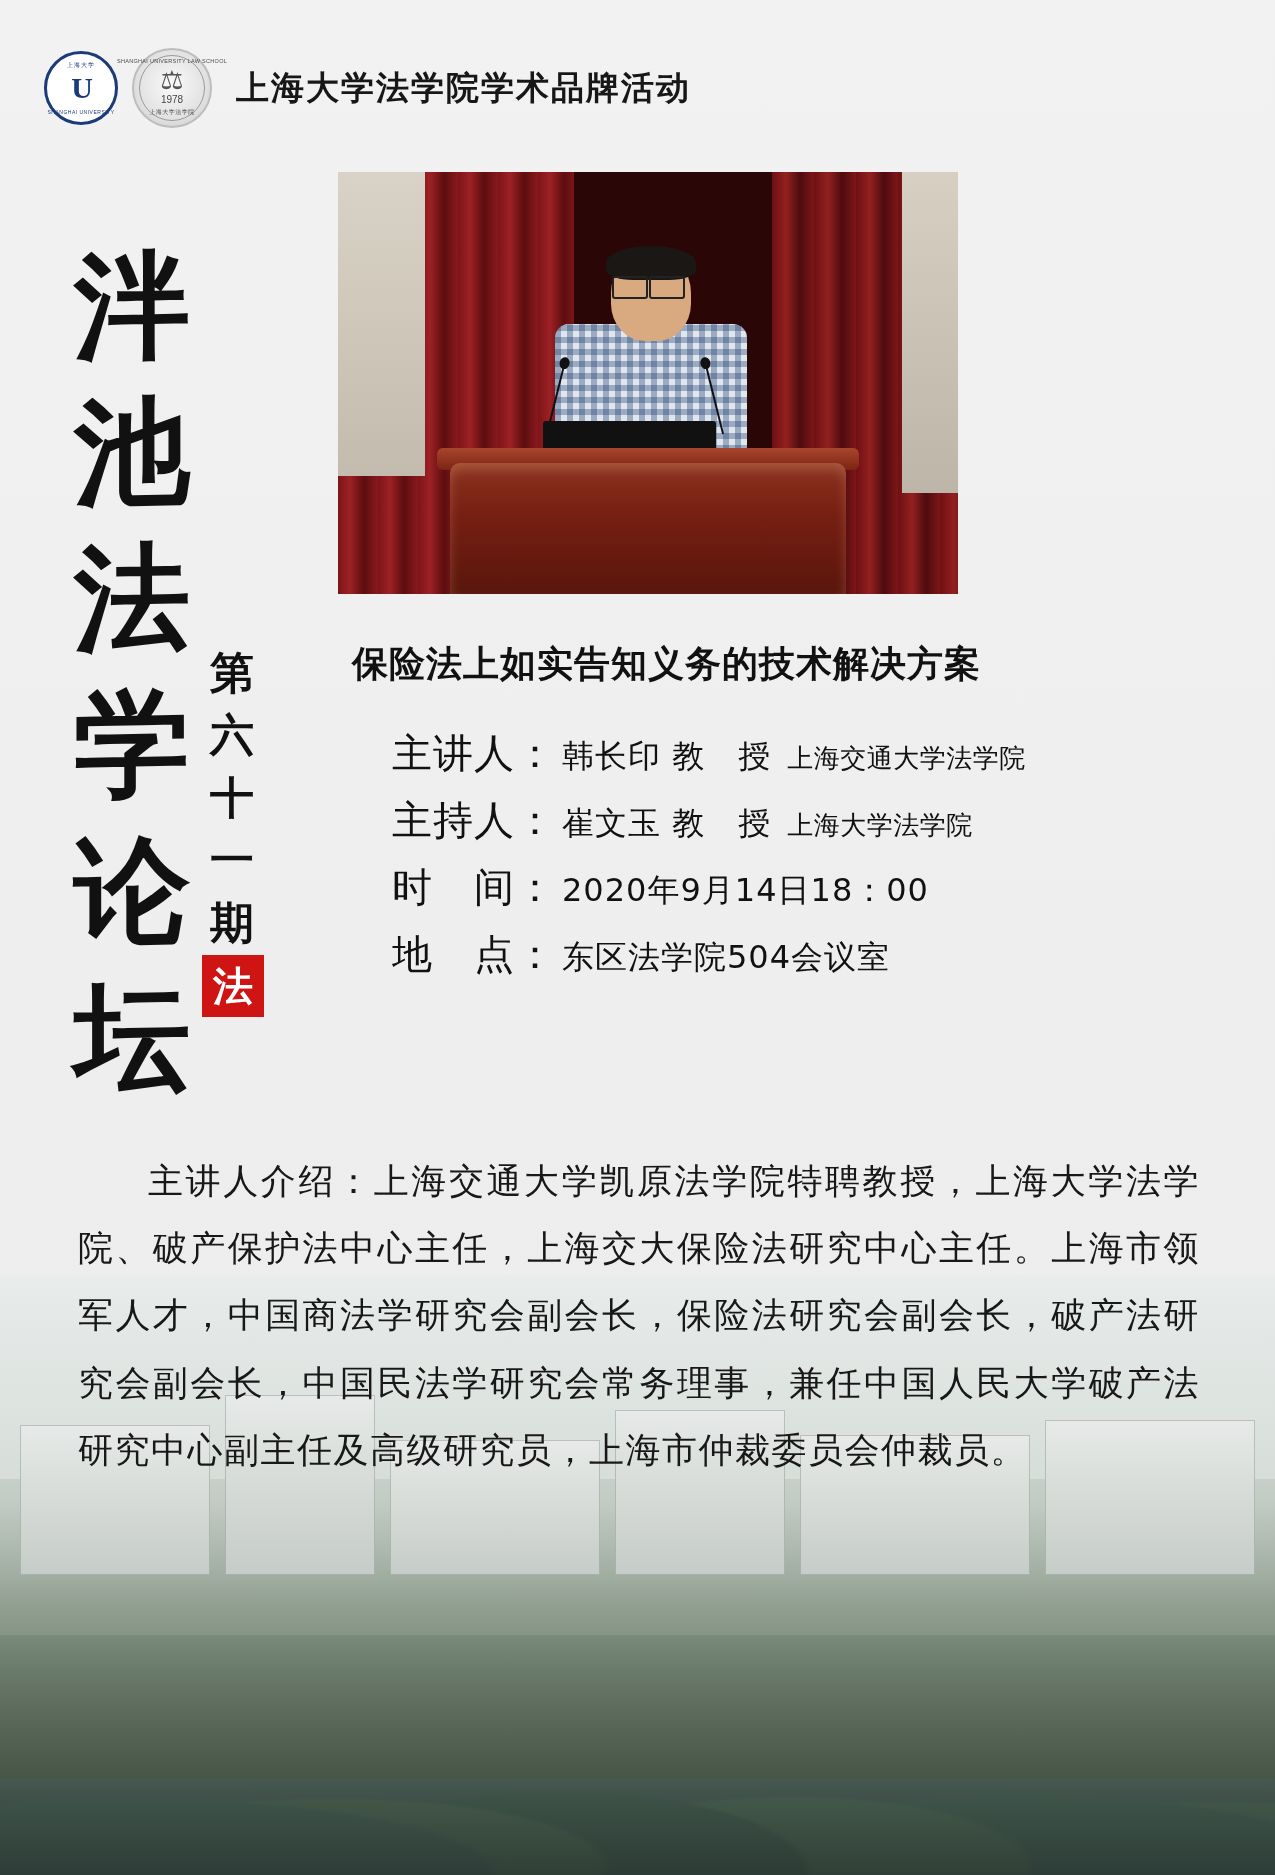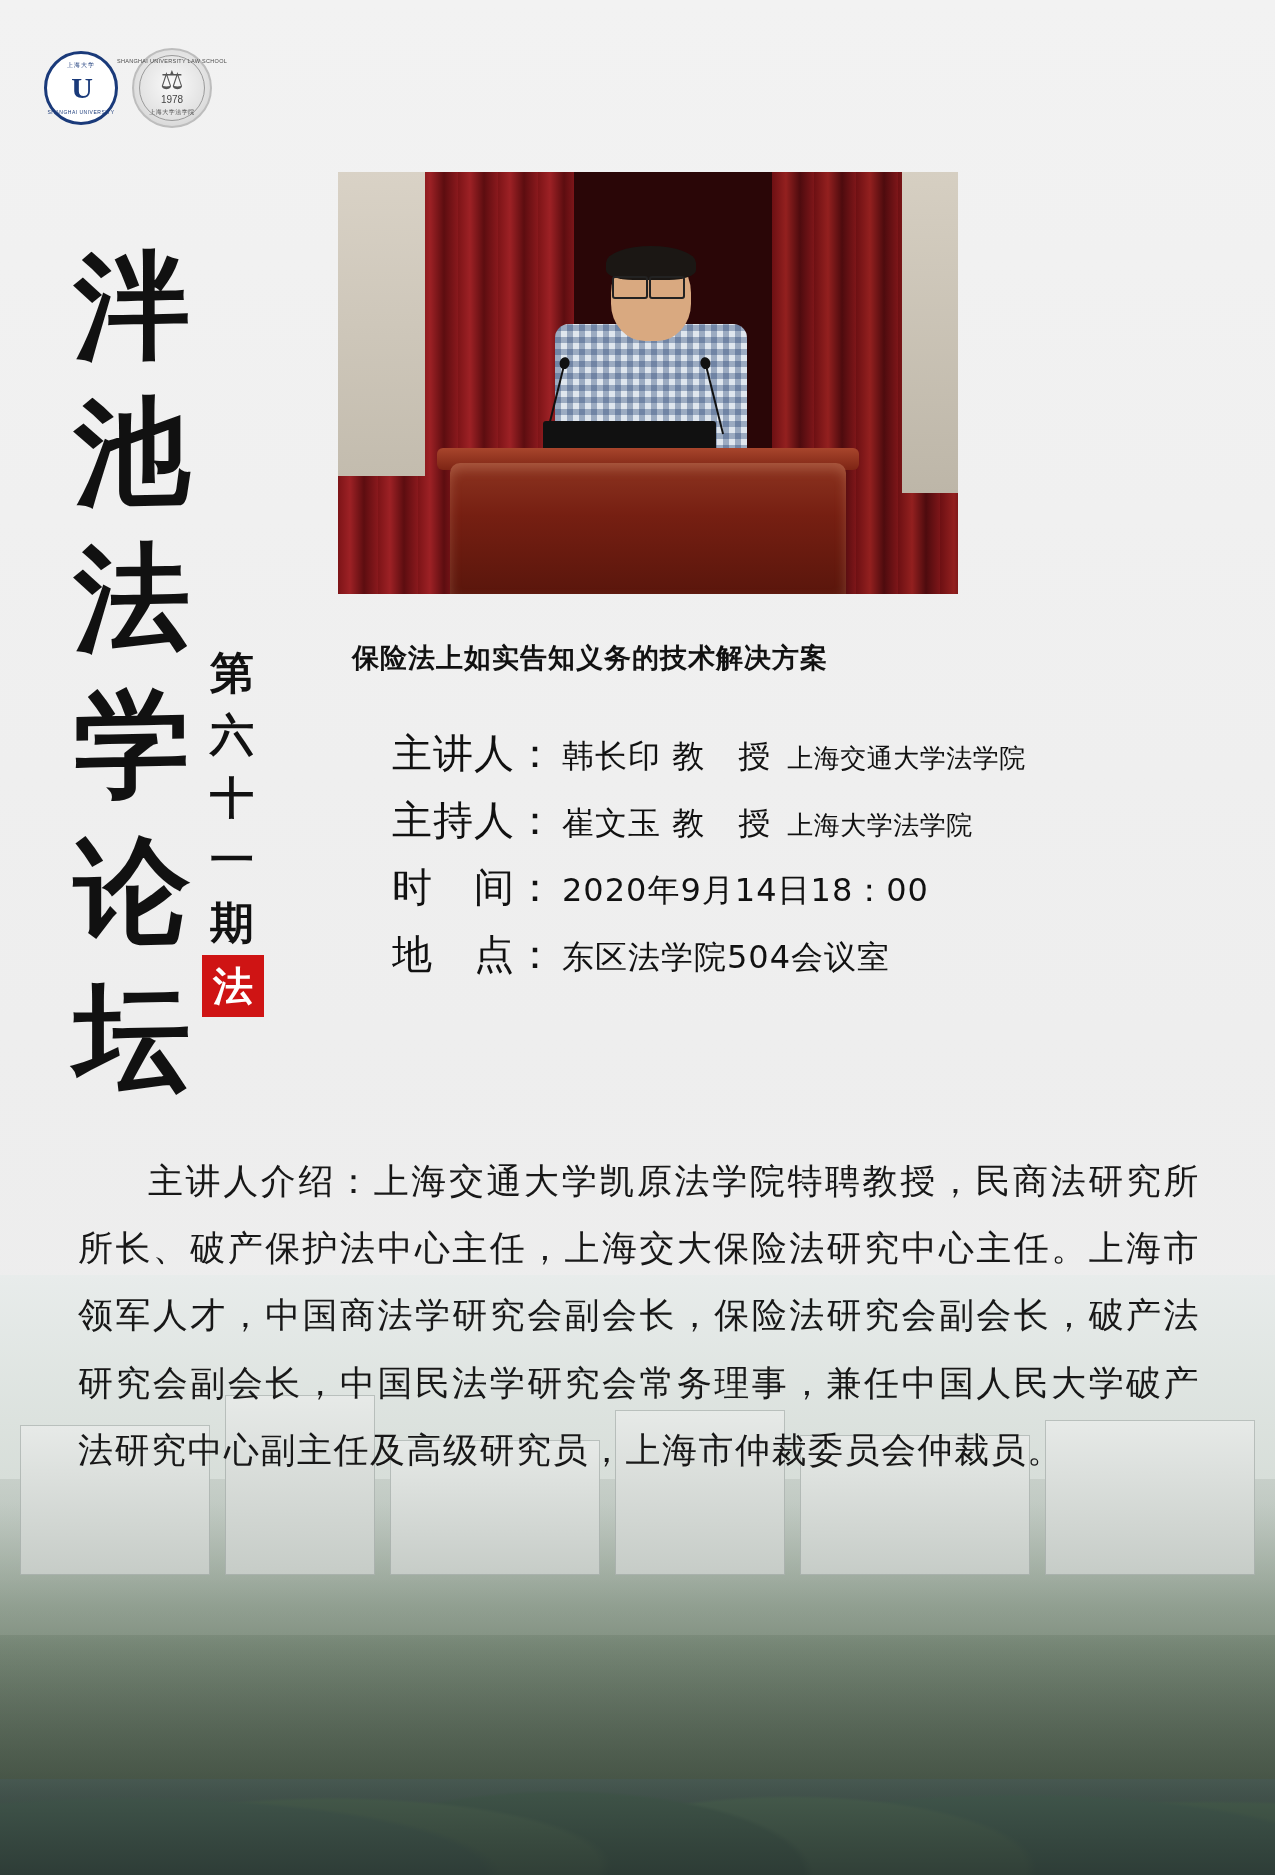--- a/index.html
+++ b/index.html
@@ -242,21 +242,21 @@
   }
 
   
   .talk-title {
     position: absolute;
     left: 352px;
     top: 640px;
     width: 880px;
     font-family: "DejaVu Sans", sans-serif;
     font-weight: bold;
-    font-size: 27px;
+    font-size: 36px;
     color: #111;
     letter-spacing: 1px;
   }
   .info {
     position: absolute;
     left: 392px;
     top: 726px;
     width: 850px;
     color: #111;
   }
@@ -341,20 +341,21 @@
       <div class="u">U</div>
       <div class="tiny-bot">SHANGHAI UNIVERSITY</div>
     </div>
     <div class="logo-law">
       <div class="ring"></div>
       <div class="arc-top">SHANGHAI UNIVERSITY LAW SCHOOL</div>
       <div class="scale">⚖</div>
       <div class="year">1978</div>
       <div class="arc-bot">上海大学法学院</div>
     </div>
+    <div class="header-title">上海大学法学院学术品牌活动</div>
   </div>
 
   <div class="callig">
     <span>泮</span>
     <span>池</span>
     <span>法</span>
     <span>学</span>
     <span>论</span>
     <span>坛</span>
   </div>
@@ -414,15 +415,15 @@
     <div class="bldg" style="left:20px;  top:150px; width:190px; height:150px;"></div>
     <div class="bldg" style="left:225px; top:120px; width:150px; height:180px;"></div>
     <div class="bldg" style="left:390px; top:165px; width:210px; height:135px;"></div>
     <div class="bldg" style="left:615px; top:135px; width:170px; height:165px;"></div>
     <div class="bldg" style="left:800px; top:160px; width:230px; height:140px;"></div>
     <div class="bldg" style="left:1045px;top:145px; width:210px; height:155px;"></div>
     <div class="trees"></div>
     <div class="water"></div>
   </div>
 
-  <div class="bio">主讲人介绍：上海交通大学凯原法学院特聘教授，民商法研究所所长、破产保护法中心主任，上海交大保险法研究中心主任。上海市领军人才，中国商法学研究会副会长，保险法研究会副会长，破产法研究会副会长，中国民法学研究会常务理事，兼任中国人民大学破产法研究中心副主任及高级研究员，上海市仲裁委员会仲裁员。</div>
+  <div class="bio">主讲人介绍：上海交通大学凯原法学院特聘教授，上海大学法学院、破产保护法中心主任，上海交大保险法研究中心主任。上海市领军人才，中国商法学研究会副会长，保险法研究会副会长，破产法研究会副会长，中国民法学研究会常务理事，兼任中国人民大学破产法研究中心副主任及高级研究员，上海市仲裁委员会仲裁员。</div>
 
 </div>
 
 </body></html>

